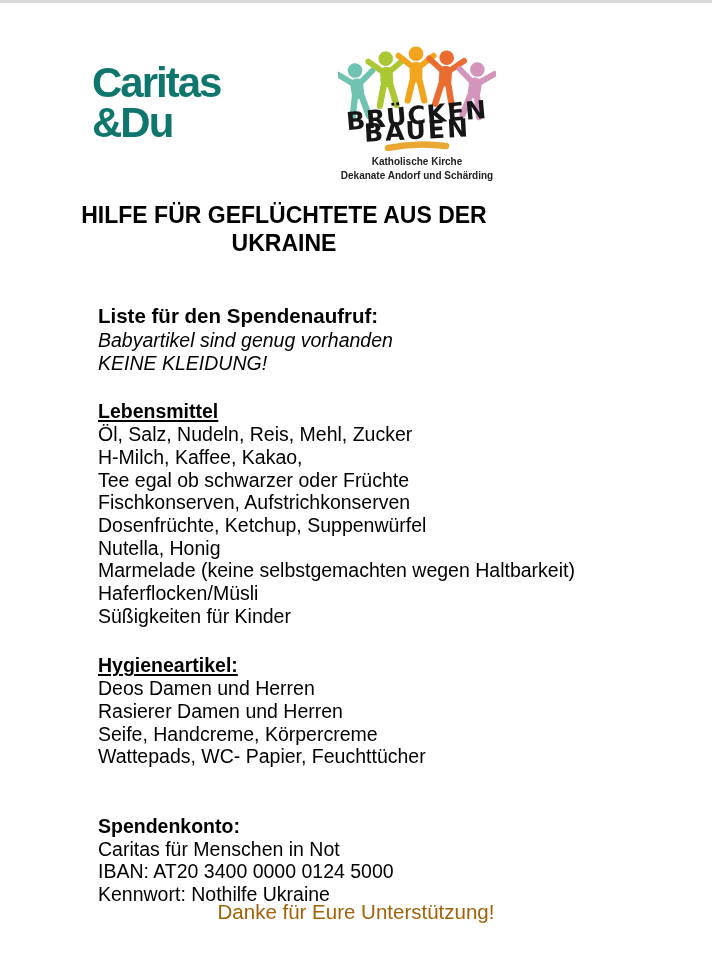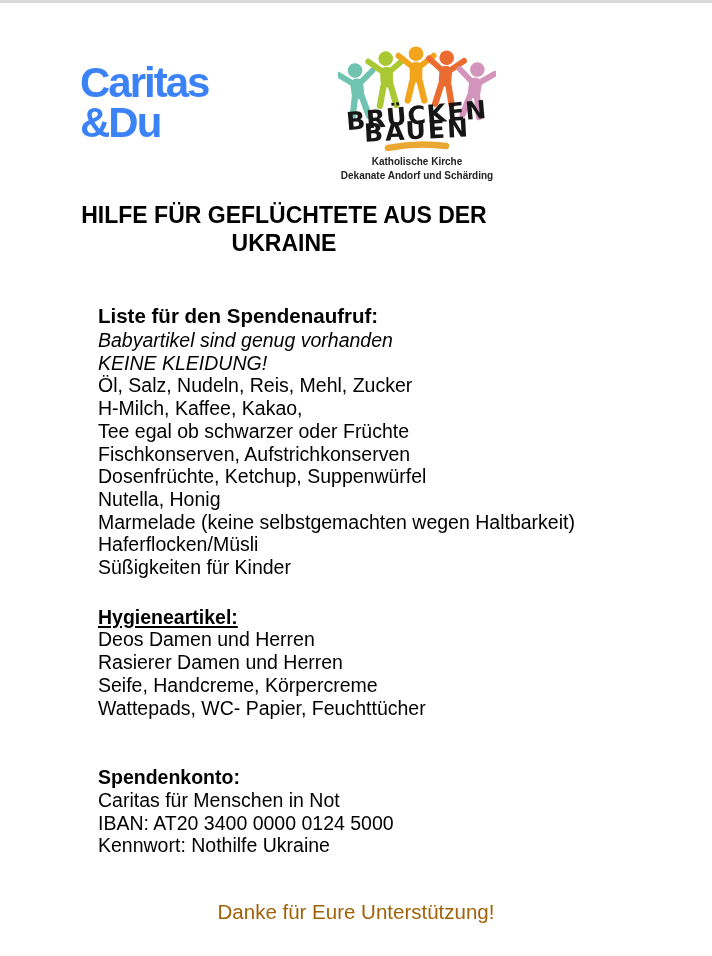--- a/index.html
+++ b/index.html
@@ -10,23 +10,23 @@
     border-top: 3px solid #d9d9d9;
     box-sizing: border-box;
     position: relative;
     overflow: hidden;
     font-family: "Liberation Sans", "DejaVu Sans", sans-serif;
     color: #000000;
   }
 
   
   .caritas-logo {
-    position: absolute; left: 80px; top: 60px;
+    position: absolute; left: 92px; top: 60px;
     font-size: 42px; line-height: 40px; font-weight: bold;
-    letter-spacing: -2px; color: #3b82f6; white-space: nowrap;
+    letter-spacing: -2px; color: #0f766e; white-space: nowrap;
   }
   .bb-logo {
     position: absolute; left: 333px; top: 42px; width: 168px;
     display: flex; flex-direction: column; align-items: center;
   }
   .bb-figures { display: block; }
   .bb-word1 {
     font-family: "DejaVu Sans", sans-serif;
     font-weight: bold; font-size: 25px; line-height: 24px;
     letter-spacing: 1px; color: #161616;
@@ -115,20 +115,21 @@
   <div>HILFE FÜR GEFLÜCHTETE AUS DER</div>
   <div>UKRAINE</div>
 </div>
 
 <div class="content">
 
   <div class="intro-heading">Liste für den Spendenaufruf:</div>
   <div class="italic-line">Babyartikel sind genug vorhanden</div>
   <div class="italic-line">KEINE KLEIDUNG!</div>
 
+  <div class="sec-heading mt-lebensmittel">Lebensmittel</div>
   <div>Öl, Salz, Nudeln, Reis, Mehl, Zucker</div>
   <div>H-Milch, Kaffee, Kakao,</div>
   <div>Tee egal ob schwarzer oder Früchte</div>
   <div>Fischkonserven, Aufstrichkonserven</div>
   <div>Dosenfrüchte, Ketchup, Suppenwürfel</div>
   <div>Nutella, Honig</div>
   <div>Marmelade (keine selbstgemachten wegen Haltbarkeit)</div>
   <div>Haferflocken/Müsli</div>
   <div>Süßigkeiten für Kinder</div>
 

